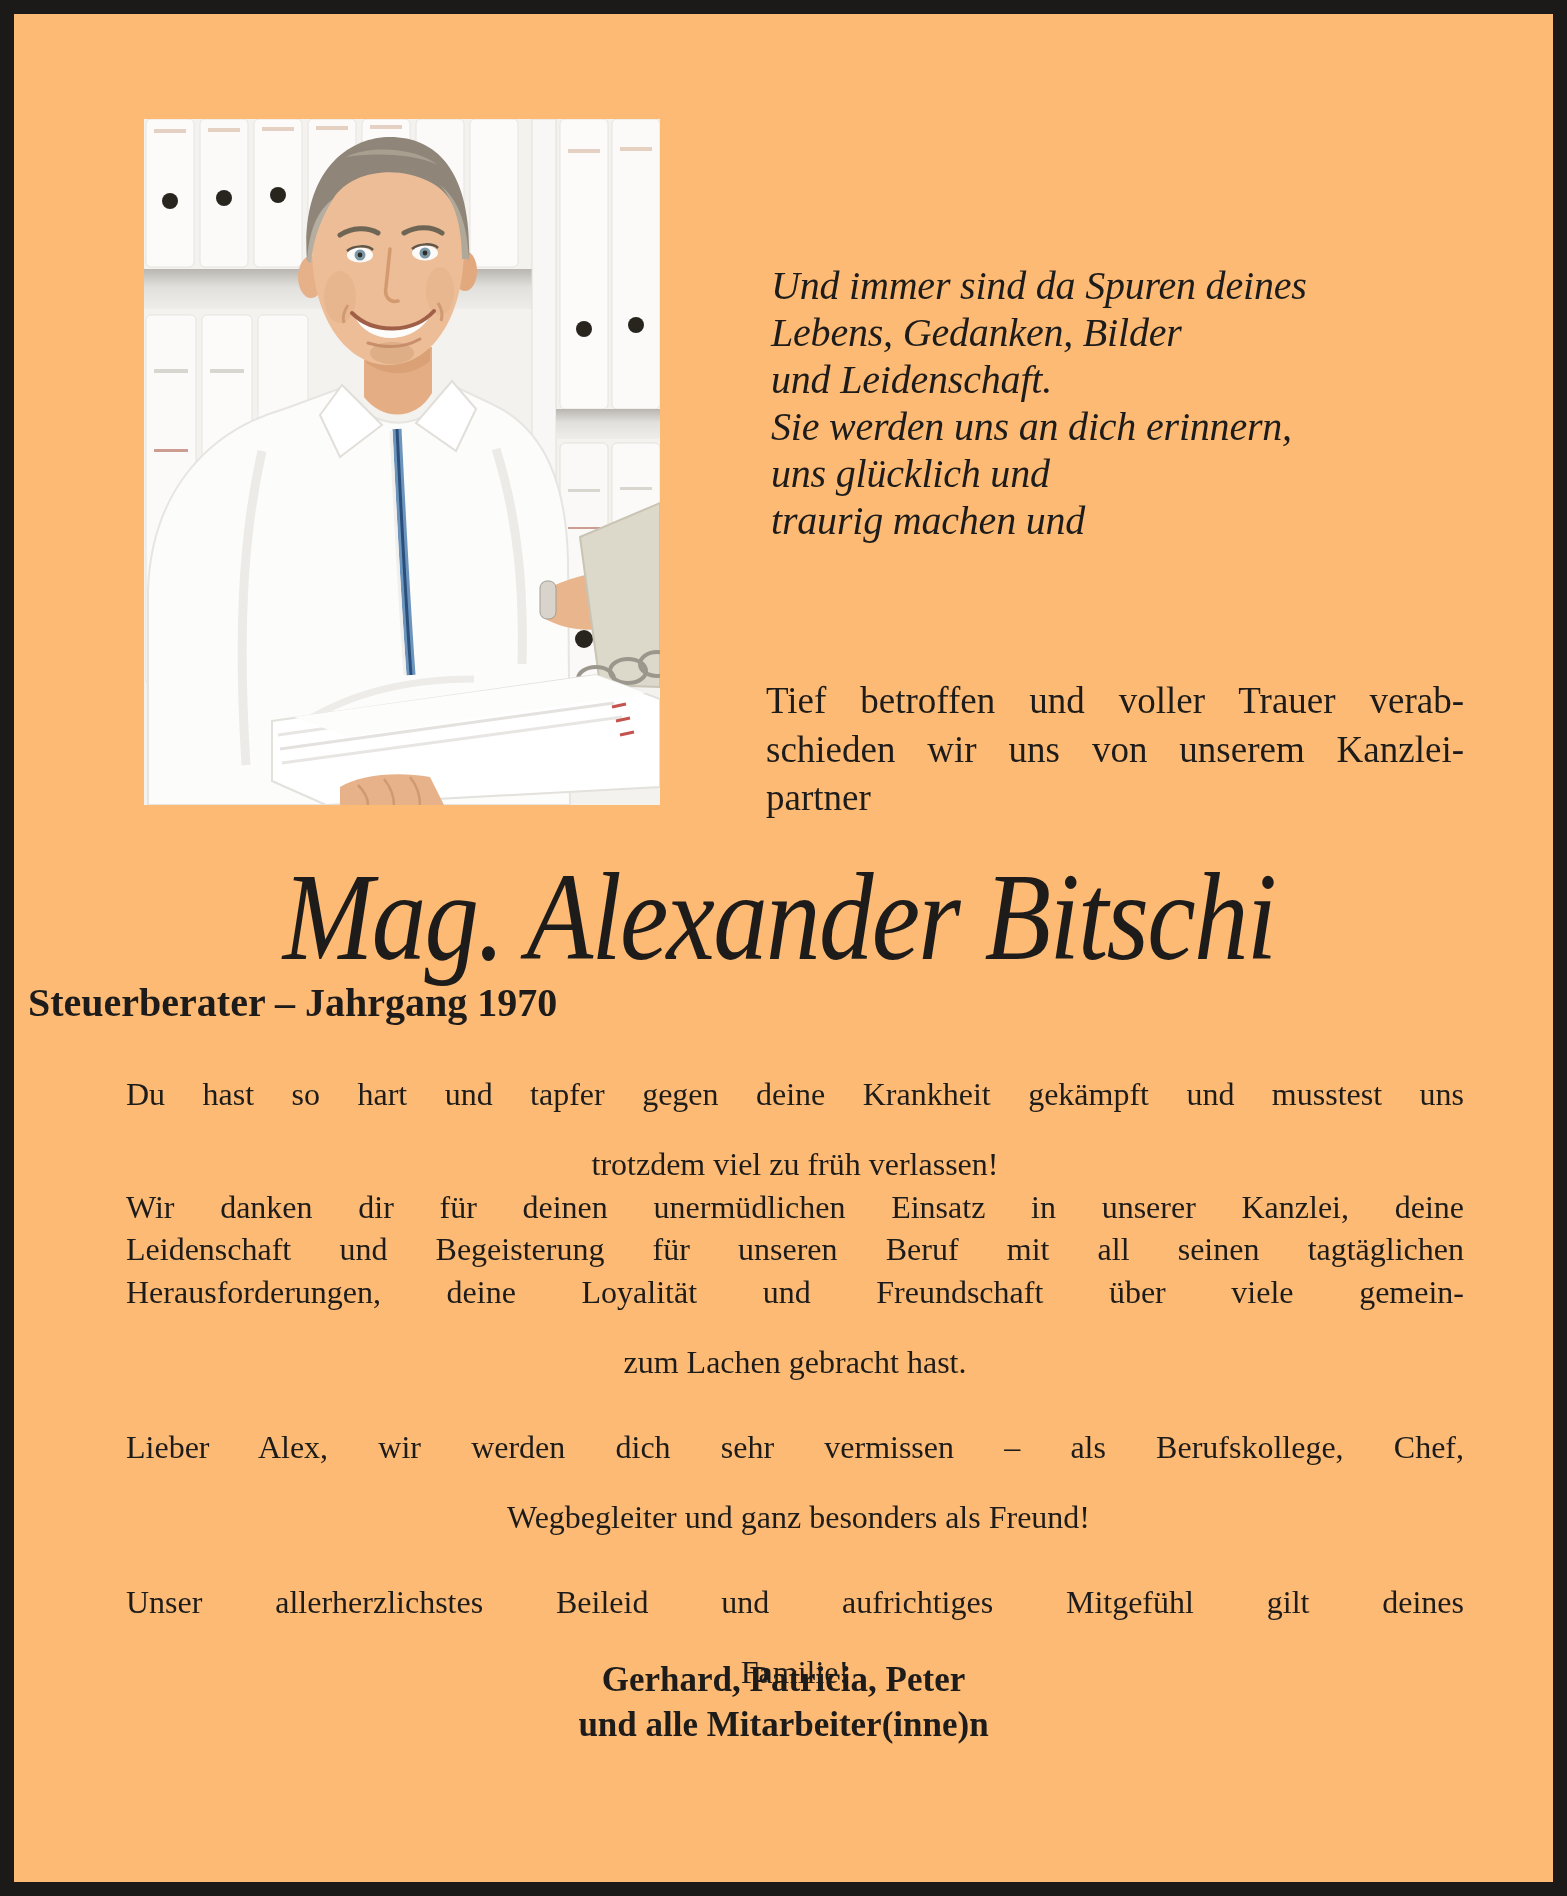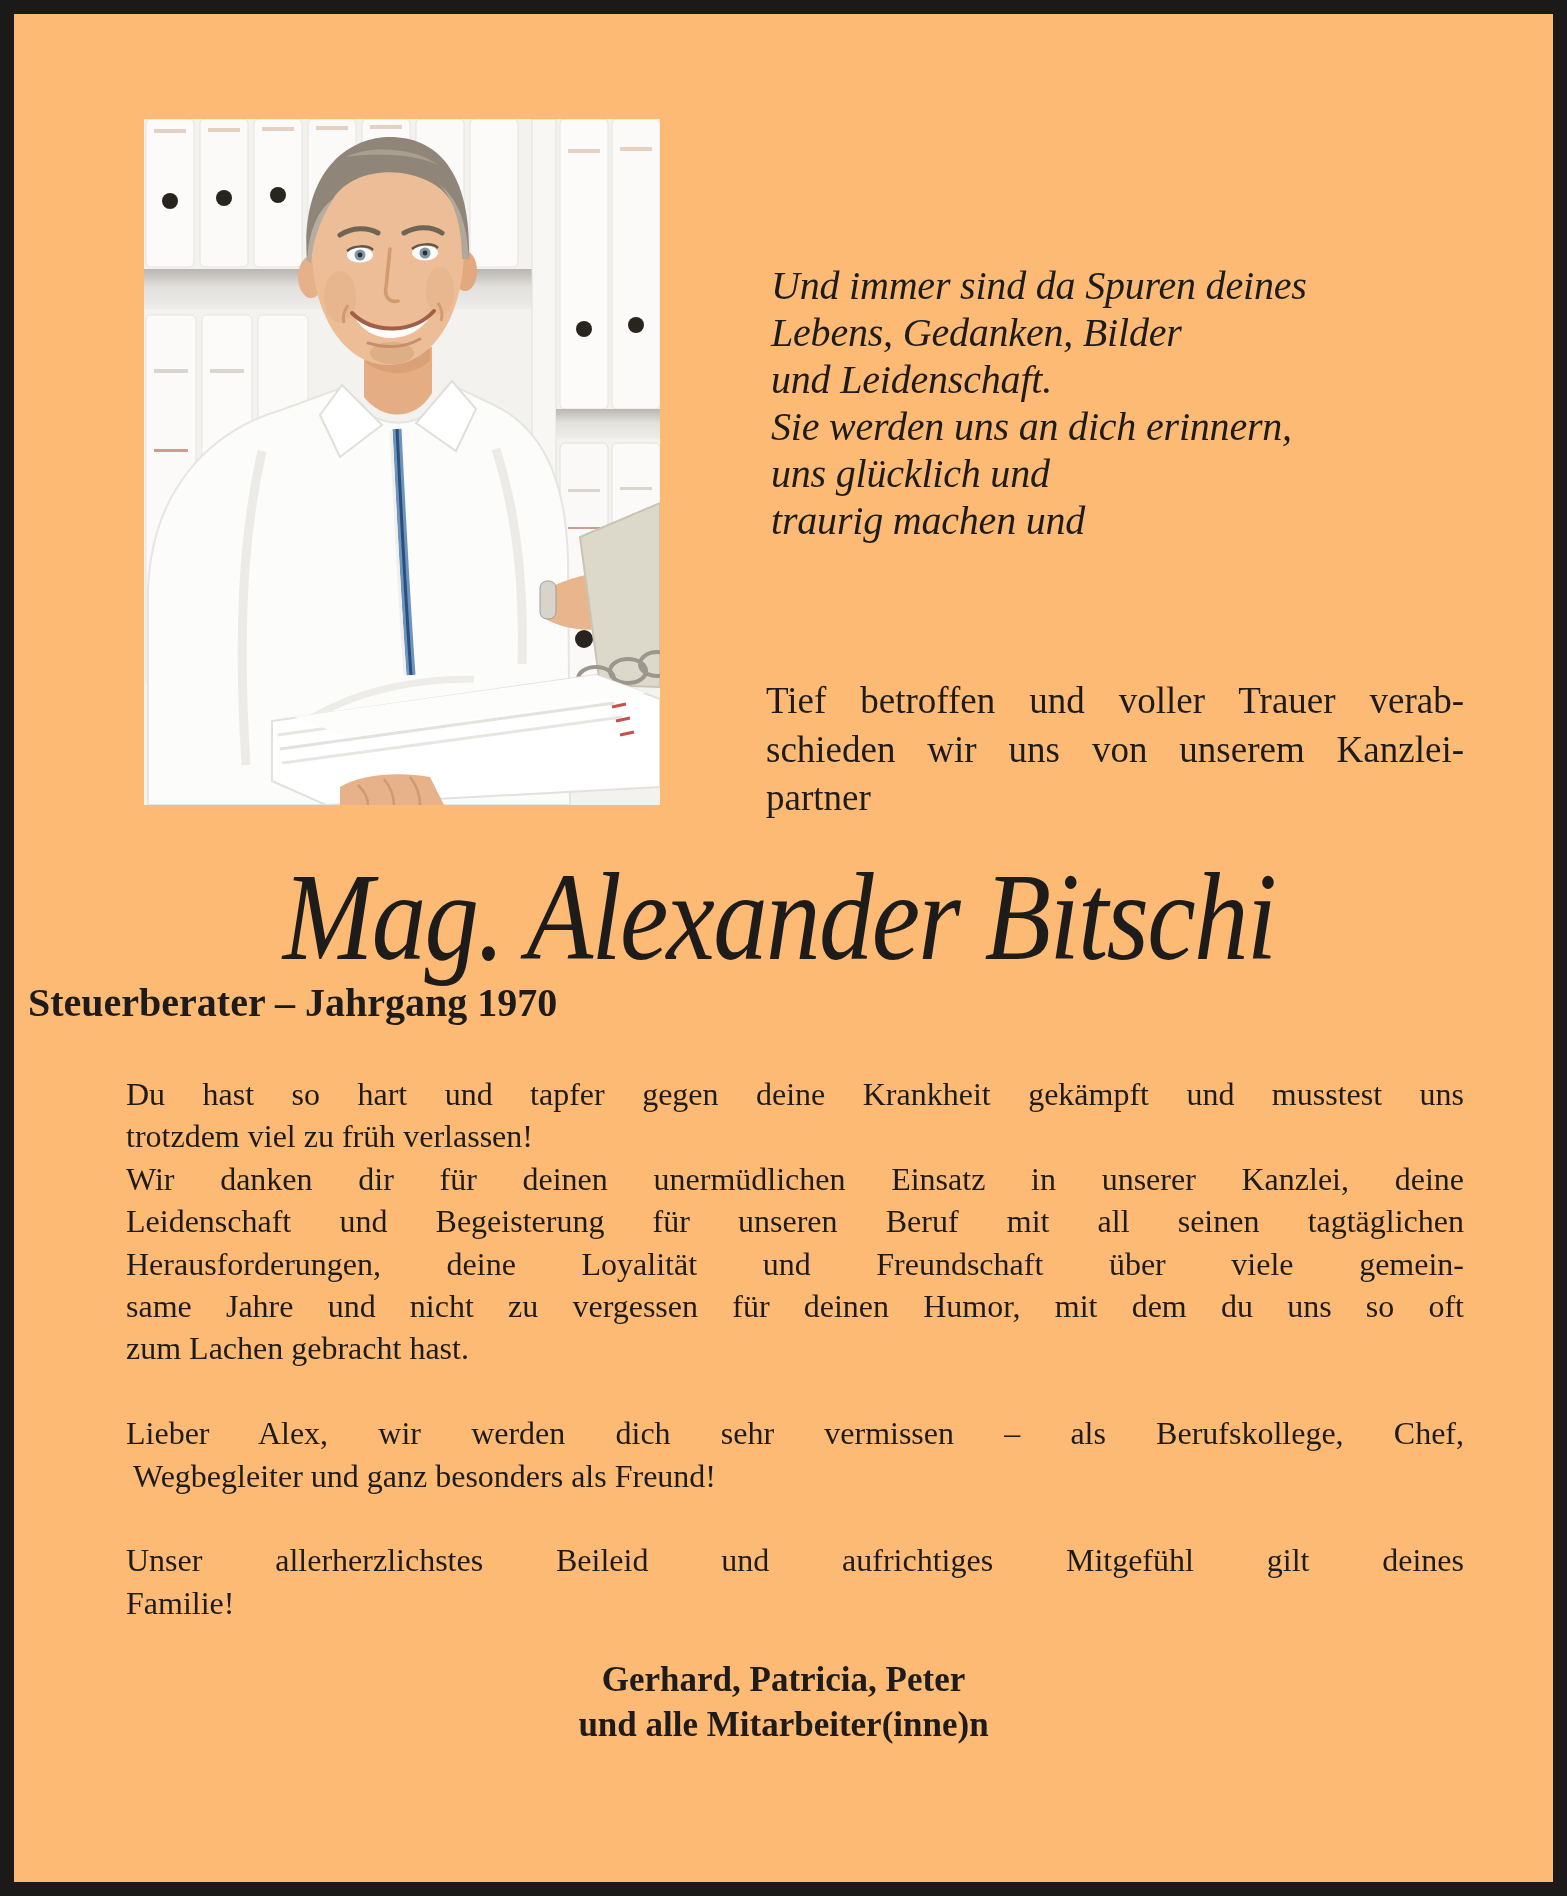--- a/index.html
+++ b/index.html
@@ -49,21 +49,21 @@
     text-align:left;
     font-weight:bold;
     font-size:40px;line-height:1.1;
   }
   
   .bodytext{
     position:absolute;left:112px;top:1059px;width:1338px;
     font-size:32px;line-height:42.4px;
   }
   .bodytext .jline{text-align:justify;text-align-last:justify;}
-  .bodytext .lline{text-align:left;}
+  .bodytext .lline{text-align:center;margin-top:28px;}
   .bodytext .gap{height:42.4px;}
   .bodytext .indent{padding-left:7px;}
   
   .signature{
     position:absolute;left:14px;right:14px;top:1643px;
     text-align:center;
     font-weight:bold;
     font-size:35px;line-height:45px;
   }
 </style>
@@ -240,21 +240,20 @@
     <span class="squeeze">Mag. Alexander Bitschi</span>
   </div>
   <div class="subtitle">Steuerberater – Jahrgang 1970</div>
 
   <div class="bodytext">
     <div class="jline">Du hast so hart und tapfer gegen deine Krankheit gekämpft und musstest uns</div>
     <div class="lline">trotzdem viel zu früh verlassen!</div>
     <div class="jline">Wir danken dir für deinen unermüdlichen Einsatz in unserer Kanzlei, deine</div>
     <div class="jline">Leidenschaft und Begeisterung für unseren Beruf mit all seinen tagtäglichen</div>
     <div class="jline">Herausforderungen, deine Loyalität und Freundschaft über viele gemein-</div>
-    <div class="jline">same Jahre und nicht zu vergessen für deinen Humor, mit dem du uns so oft</div>
     <div class="lline">zum Lachen gebracht hast.</div>
     <div class="gap"></div>
     <div class="jline">Lieber Alex, wir werden dich sehr vermissen – als Berufskollege, Chef,</div>
     <div class="lline indent">Wegbegleiter und ganz besonders als Freund!</div>
     <div class="gap"></div>
     <div class="jline">Unser allerherzlichstes Beileid und aufrichtiges Mitgefühl gilt deines</div>
     <div class="lline">Familie!</div>
   </div>
 
   <div class="signature">

